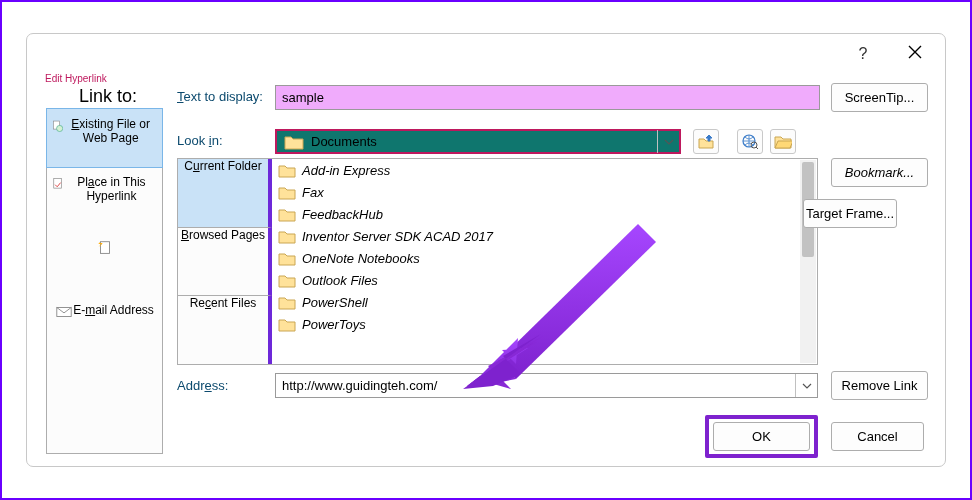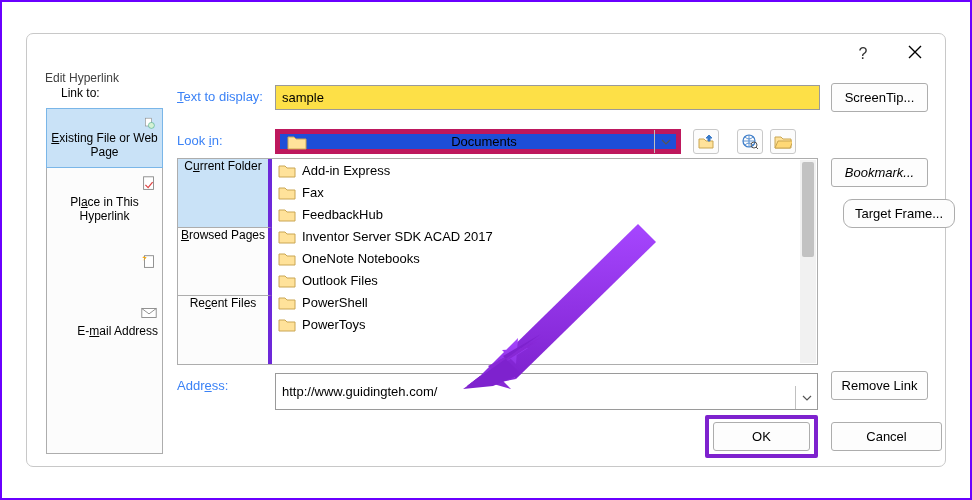--- a/index.html
+++ b/index.html
@@ -1,56 +1,56 @@
 <!DOCTYPE html>
 <html><head>
 <meta charset="utf-8">
 <style>
   * { box-sizing: border-box; font-family: "Segoe UI", Tahoma, sans-serif; }
   body { margin: 0; width: 972px; height: 500px; background: #fff; border: 2px solid #6a00ff; }
   .dialog { position: absolute; left: 26px; top: 33px; width: 920px; height: 434px; border: 1px solid #c8c8c8; border-radius: 7px; background: #fff; }
   .titlebar { height: 40px; display: flex; align-items: center; padding: 0 18px; }
-  .title { font-size: 12px; color: #404040; margin-top: 48px; }
+  .title { font-size: 10px; color: #be185d; margin-top: 48px; }
   .titlebar-spacer { flex: 1; }
   .help-btn { width: 24px; height: 24px; font-size: 16px; color: #333; text-align: center; line-height: 24px; margin-right: 32px; cursor: pointer; }
   .close-btn { width: 20px; height: 20px; cursor: pointer; }
   .close-btn svg { width: 16px; height: 16px; }
 
   .content { position: absolute; left: 16px; top: 52px; right: 16px; bottom: 12px; }
 
-  .linkto-label { position: absolute; left: 18px; top: 0; font-size: 12px; color: #000; }
+  .linkto-label { position: absolute; left: 36px; top: 0; font-size: 18px; color: #000; }
   .linkto-panel { position: absolute; left: 3px; top: 22px; width: 117px; height: 346px; border: 1px solid #adadad; background: #fcfcfc; }
-  .linkto-item { display: flex; flex-direction: column; align-items: flex-end; justify-content: center; padding: 8px 4px; cursor: pointer; }
+  .linkto-item { display: flex; flex-direction: row; align-items: flex-start; justify-content: center; padding: 8px 4px; cursor: pointer; }
   .linkto-item.active { background: #c9e2f7; border: 1px solid #7ab6e8; margin: -1px; }
   .linkto-item .icon { width: 18px; height: 18px; margin-bottom: 2px; }
   .linkto-item .lbl { font-size: 12px; color: #000; text-align: center; line-height: 14px; }
 
-  .row-label { position: absolute; font-size: 13px; color: #3b82f6; }
-  .text-input { position: absolute; height: 25px; border: 1px solid #9a9a9a; background: #fde047; font-size: 13px; padding: 0 6px; }
+  .row-label { position: absolute; font-size: 13px; color: #0c4a6e; }
+  .text-input { position: absolute; height: 25px; border: 1px solid #9a9a9a; background: #f0abfc; font-size: 13px; padding: 0 6px; }
   .btn { position: absolute; height: 29px; border: 1px solid #adadad; border-radius: 3px; background: #fdfdfd; font-size: 13px; color: #000; cursor: pointer; display: flex; align-items: center; justify-content: center; }
 
-  .lookin-combo { position: absolute; height: 25px; border: 5px solid #be185d; background: #1d4ed8; display: flex; align-items: center; text-align: center; }
+  .lookin-combo { position: absolute; height: 25px; border: 2px solid #be185d; background: #0f766e; display: flex; align-items: center; }
   .lookin-combo .folder-ico { width: 22px; height: 18px; margin: 0 6px; }
   .lookin-combo .txt { font-size: 13px; flex: 1; }
   .lookin-combo .dd { width: 22px; height: 23px; border-left: 1px solid #c0c0c0; display: flex; align-items: center; justify-content: center; }
 
   .icon-btn { position: absolute; width: 26px; height: 25px; border: 1px solid #c9c9c9; border-radius: 3px; background: #fcfcfc; display: flex; align-items: center; justify-content: center; cursor: pointer; }
 
   .browse-panel { position: absolute; border: 1px solid #adadad; background: #fcfcfc; }
   .browse-tabs { position: absolute; left: 0; top: 0; width: 94px; height: 100%; display: flex; flex-direction: column; }
   .browse-tab { flex: 1; display: flex; align-items: flex-start; justify-content: center; font-size: 12px; color: #000; border-right: 4px solid #6d28d9; border-bottom: 1px solid #adadad; cursor: pointer; }
   .browse-tab:last-child { border-bottom: none; }
   .browse-tab.active { background: #c9e2f7; }
-  .file-list { position: absolute; left: 94px; top: 0; right: 0; bottom: 0; border-left: none; background: #fff; overflow: hidden; }
+  .file-list { position: absolute; left: 94px; top: 0; right: 0; bottom: 0; border-left: none; background: #fff; overflow: hidden; font-style: italic; }
   .file-item { display: flex; align-items: center; height: 22px; padding-left: 6px; font-size: 13px; cursor: pointer; }
   .file-item .fico { width: 18px; height: 15px; margin-right: 6px; }
   .scrollbar { position: absolute; right: 1px; top: 1px; bottom: 1px; width: 16px; background: #f1f1f1; }
   .scroll-thumb { position: absolute; left: 2px; right: 2px; top: 2px; height: 95px; background: #c2c2c2; border-radius: 2px; }
 
-  .addr-combo { position: absolute; height: 37px; border: 1px solid #9a9a9a; background: #fff; display: flex; align-items: flex-end; }
+  .addr-combo { position: absolute; height: 25px; border: 1px solid #9a9a9a; background: #fff; display: flex; align-items: flex-start; }
   .addr-combo input { flex: 1; border: none; height: 100%; font-size: 13px; padding: 0 6px; outline: none; }
   .addr-combo .dd { width: 22px; height: 23px; border-left: 1px solid #c0c0c0; display: flex; align-items: center; justify-content: center; }
 
   .ok-highlight { position: absolute; border: 4px solid #7e22ce; border-radius: 2px; pointer-events: none; }
 
   .arrow-ann { position: absolute; pointer-events: none; }
 
   u.acc { text-decoration: underline; }
 </style>
 </head>
@@ -207,41 +207,41 @@
           </div>
         <div class="scrollbar">
             <div class="scroll-thumb"></div>
           </div>
       </div>
     </div>
 
     <div class="btn" style="left:788px; top:72px; width:97px;font-style:italic;">
         <span>Bookmark...</span>
       </div>
-    <div class="btn" style="left:800px; top:113px; width:112px;border-radius:9px;">
+    <div class="btn" style="left:760px; top:113px; width:94px;">
         <span>Target Frame...</span>
       </div>
 
     <span class="row-label" style="left:134px; top:292px;"><span>Addr</span><u class="acc">e</u><span>ss:</span></span>
     <div class="addr-combo" style="left:232px; top:287px; width:543px;">
       <input value="http://www.guidingteh.com/" style="">
       <span class="dd">
           <svg width="10" height="6" viewBox="0 0 10 6">
             <path d="M1 1 L5 5 L9 1" stroke="#555" fill="none" stroke-width="1.2"></path>
           </svg>
         </span>
     </div>
     <div class="btn" style="left:788px; top:285px; width:97px;">
         <span>Remove Link</span>
       </div>
 
     <div class="btn" style="left:670px; top:336px; width:97px;">
         <span>OK</span>
       </div>
-    <div class="btn" style="left:788px; top:336px; width:111px;">
+    <div class="btn" style="left:788px; top:336px; width:93px;">
         <span>Cancel</span>
       </div>
 
     <div class="ok-highlight" style="left:662px; top:329px; width:113px; height:43px;"></div>
 
     <svg class="arrow-ann" style="left:400px; top:130px; width:220px; height:180px;" viewBox="0 0 220 180">
       <defs>
           <linearGradient id="ga" x1="0" y1="0" x2="0" y2="1">
             <stop offset="0" stop-color="#a646ff"></stop>
             <stop offset="1" stop-color="#7e22ce"></stop>

